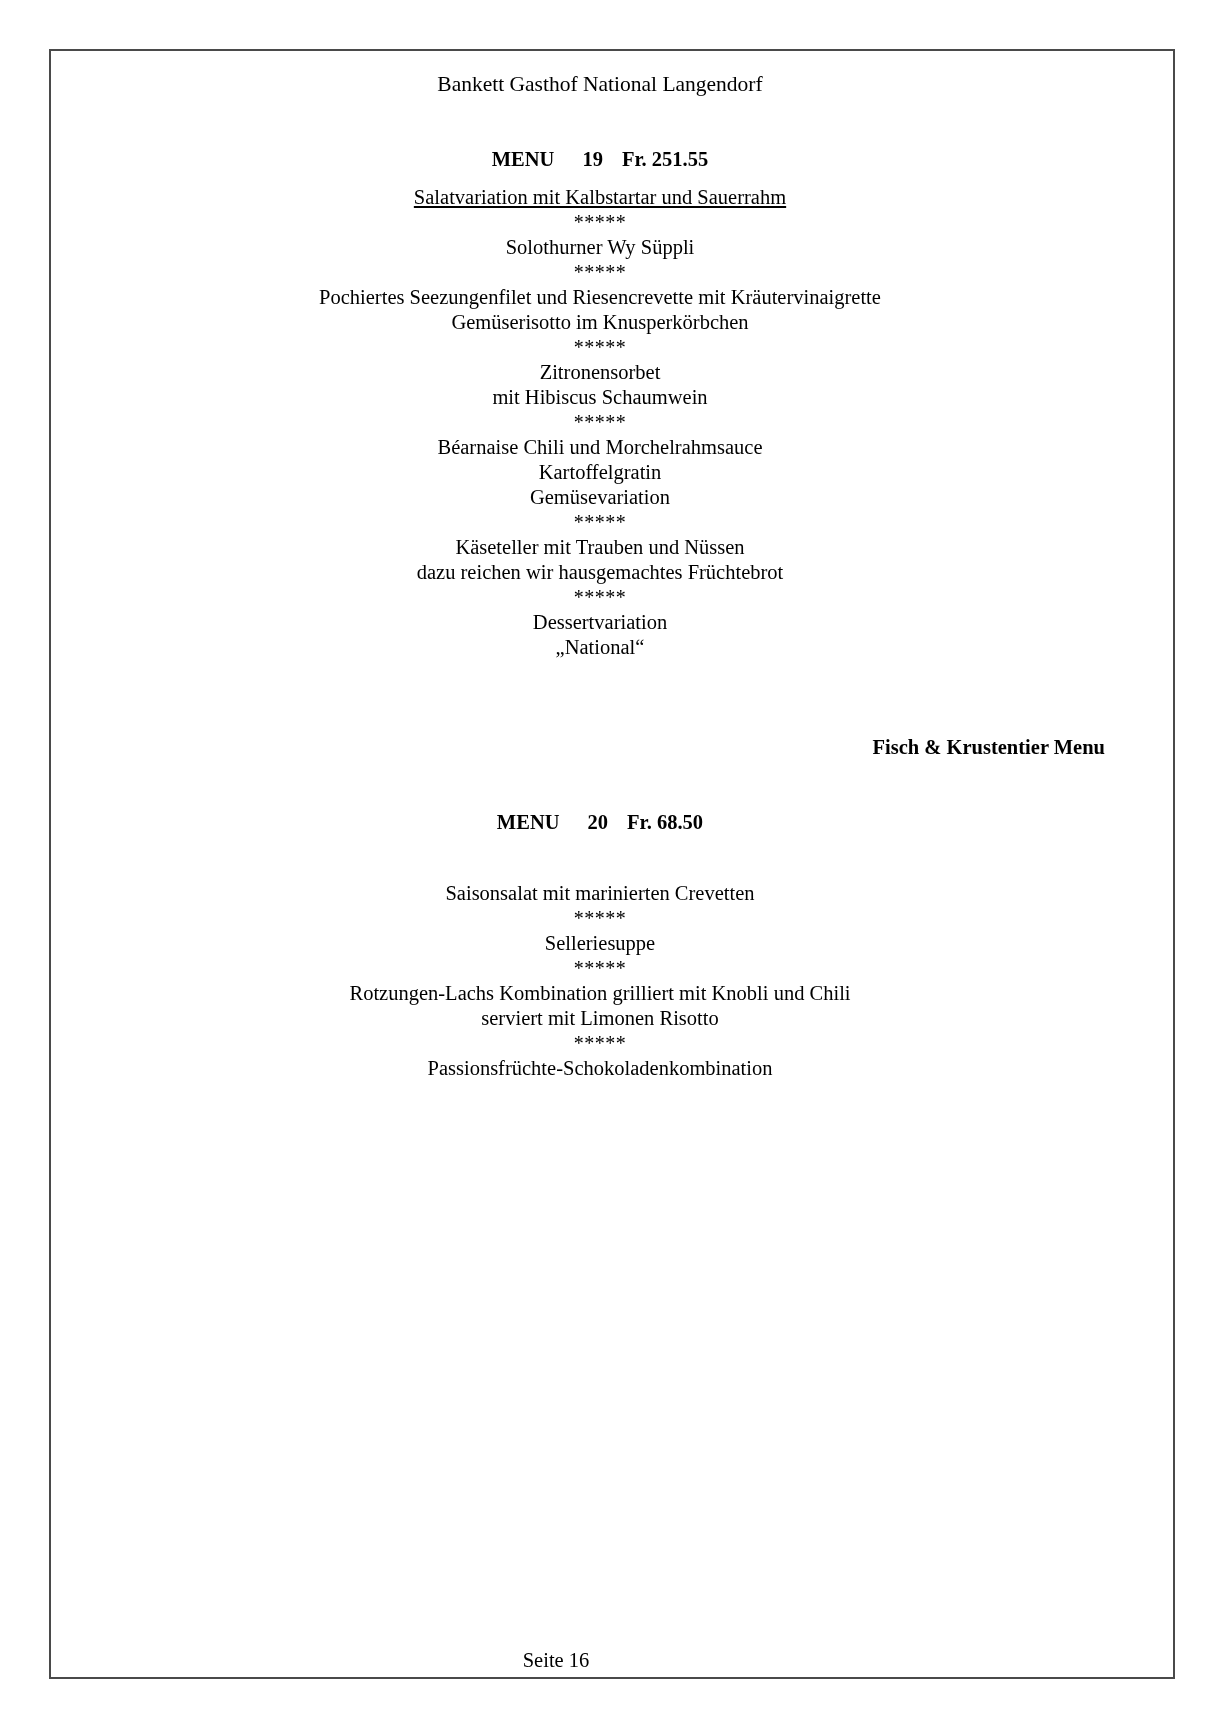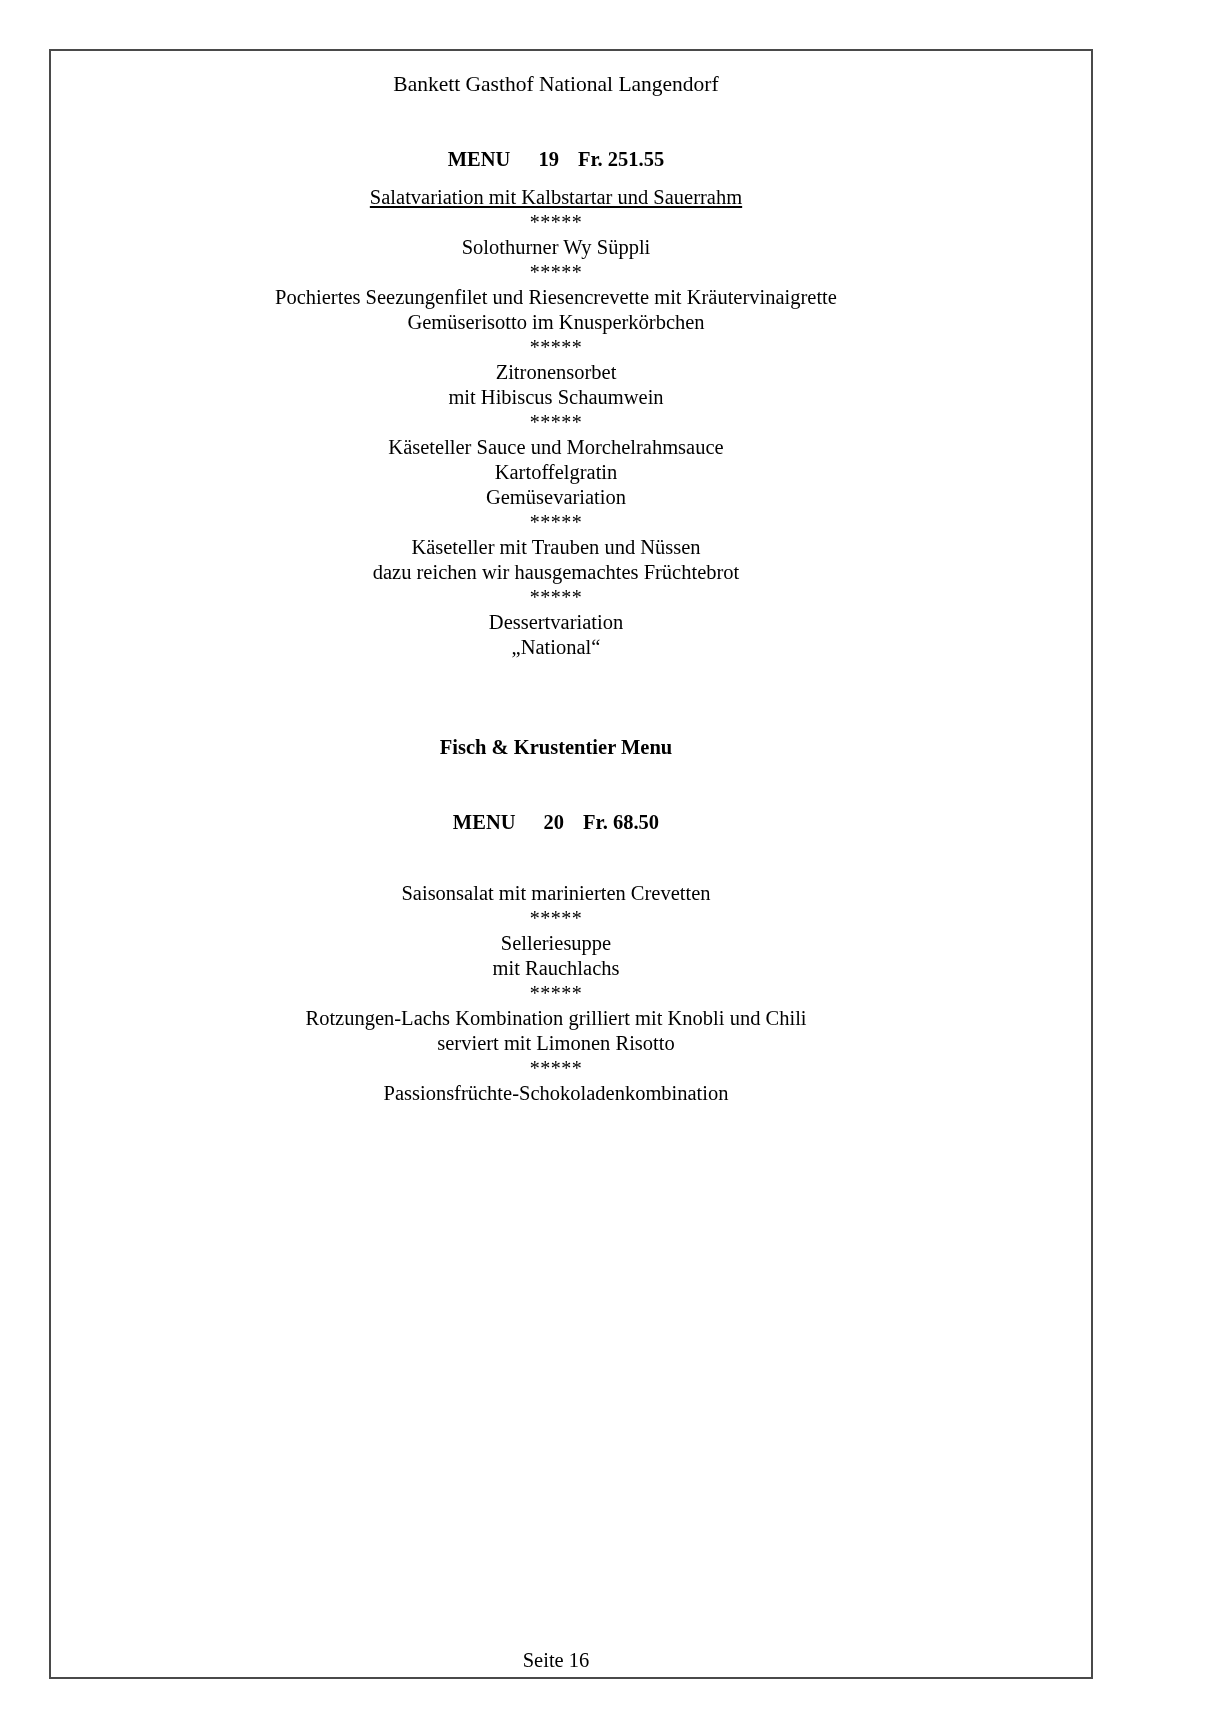--- a/index.html
+++ b/index.html
@@ -11,25 +11,26 @@
     width: 1222px;
     height: 1728px;
     position: relative;
     font-family: "Liberation Serif", serif;
     color: #000000;
   }
   .page {
     position: absolute;
     left: 49px;
     top: 49px;
-    width: 1044px;
+    width: 1126px;
     height: 1630px;
     box-sizing: border-box;
     border: 2px solid #4a4a4a;
     background: #ffffff;
+    padding-left: 44px;
   }
   
   .content {
     width: 1010px;
     text-align: center;
   }
   .line {
     font-size: 20.5px;
     line-height: 25px;
     min-height: 25px;
@@ -43,20 +44,21 @@
     font-weight: bold;
     margin-top: 50px;
   }
   .menu-num   { margin-left: 28px; font-weight: bold; }
   .menu-price { margin-left: 19px; font-weight: bold; }
   .first-course-m19 { margin-top: 13px; text-decoration: underline; }
   .first-course-m20 { margin-top: 46px; }
   .section-title {
     font-weight: bold;
     margin-top: 75px;
+    text-align: right;
   }
   .sep {
     font-size: 20px;
     letter-spacing: 0.5px;
   }
   .footer {
     position: absolute;
     bottom: 4px;
     left: 0;
     width: 1010px;
@@ -78,38 +80,37 @@
     <div class="line first-course-m19">Salatvariation mit Kalbstartar und Sauerrahm</div>
     <div class="line sep">*****</div>
     <div class="line">Solothurner Wy Süppli</div>
     <div class="line sep">*****</div>
     <div class="line">Pochiertes Seezungenfilet und Riesencrevette mit Kräutervinaigrette</div>
     <div class="line">Gemüserisotto im Knusperkörbchen</div>
     <div class="line sep">*****</div>
     <div class="line">Zitronensorbet</div>
     <div class="line">mit Hibiscus Schaumwein</div>
     <div class="line sep">*****</div>
-    <div class="line">Käseteller Sauce und Morchelrahmsauce</div>
+    <div class="line">Béarnaise Chili und Morchelrahmsauce</div>
     <div class="line">Kartoffelgratin</div>
     <div class="line">Gemüsevariation</div>
     <div class="line sep">*****</div>
     <div class="line">Käseteller mit Trauben und Nüssen</div>
     <div class="line">dazu reichen wir hausgemachtes Früchtebrot</div>
     <div class="line sep">*****</div>
     <div class="line">Dessertvariation</div>
     <div class="line">„National“</div>
 
     <div class="line section-title">Fisch &amp; Krustentier Menu</div>
 
     <div class="line menu-title"><span>MENU</span><span class="menu-num">20</span><span class="menu-price">Fr. 68.50</span></div>
 
     <div class="line first-course-m20">Saisonsalat mit marinierten Crevetten</div>
     <div class="line sep">*****</div>
     <div class="line">Selleriesuppe</div>
-    <div class="line">mit Rauchlachs</div>
     <div class="line sep">*****</div>
     <div class="line">Rotzungen-Lachs Kombination grilliert mit Knobli und Chili</div>
     <div class="line">serviert mit Limonen Risotto</div>
     <div class="line sep">*****</div>
     <div class="line">Passionsfrüchte-Schokoladenkombination</div>
 
   </div>
 
   <div class="footer">Seite 16</div>
 </div>

